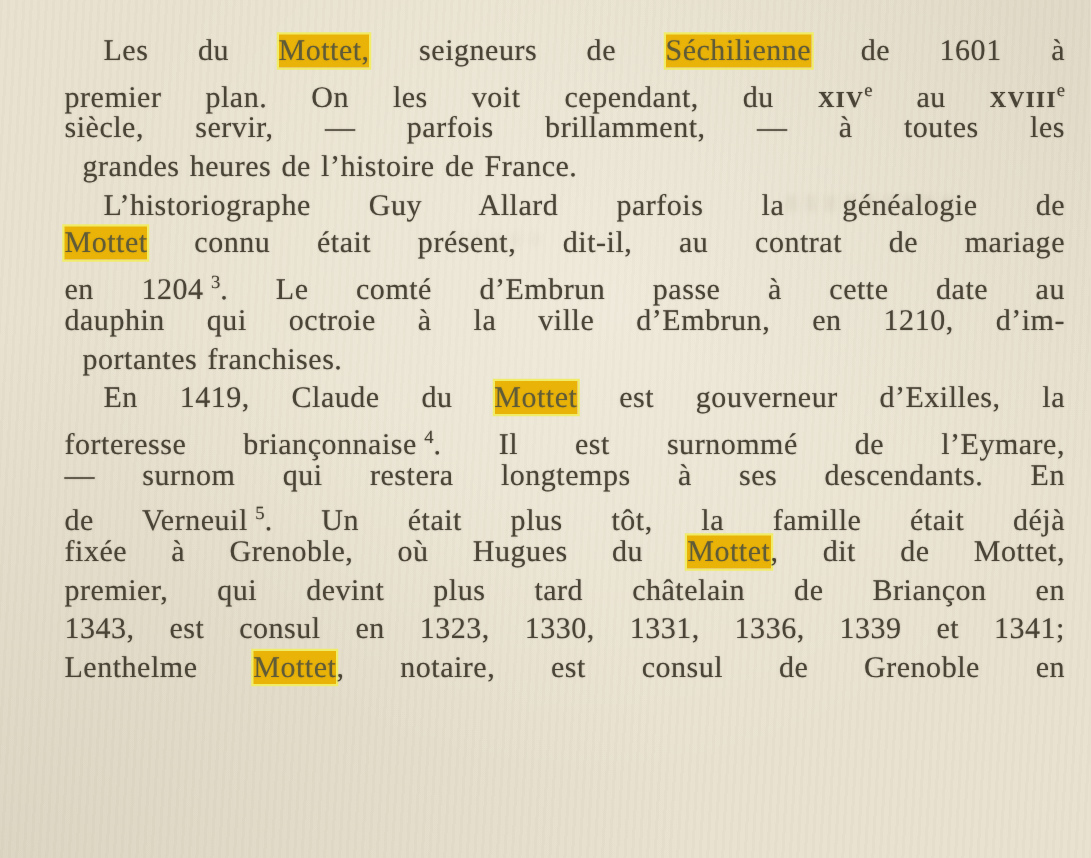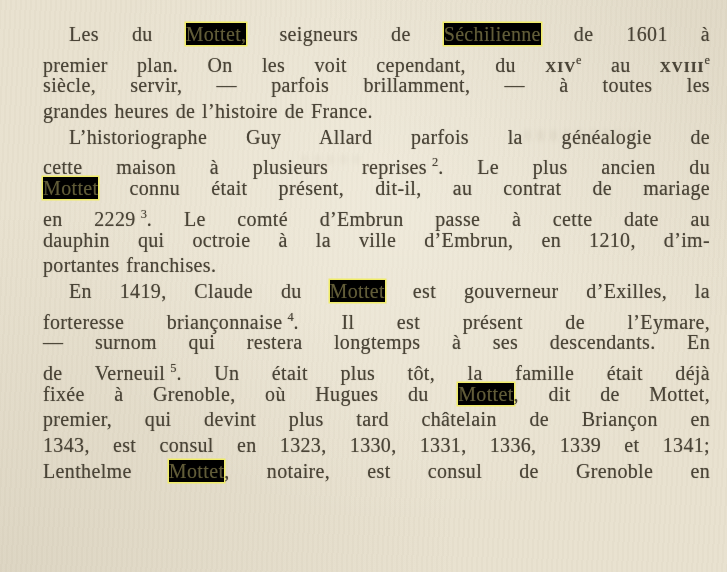--- a/index.html
+++ b/index.html
@@ -42,24 +42,24 @@
     word-spacing: 1.5px;
     text-shadow: 0 0 1px rgba(74,68,55,0.55);
   }
   .line {
     display: block;
     height: 25.7px;
     white-space: nowrap;
     text-align: justify;
     text-align-last: justify;
   }
-  .line.last { text-align-last: left; }
+  .line.last { text-align-last: left; margin-left: 12px; }
   .line.indent { padding-left: 26px; }
   .hl {
-    background: #000000;
+    background: #eab308;
     color: #615c38;
     box-shadow: 0 0 0 1.5px #f0ec68;
     text-shadow: 0 0 1px rgba(97,92,56,0.5);
   }
   .sup {
     vertical-align: super;
     font-size: 0.62em;
     letter-spacing: 0;
   }
   .sup.gap { margin-left: 5px; }
@@ -78,29 +78,28 @@
 
 <div class="textblock" id="textblock">
     <div>
       <div class="line indent"><span>Les du </span><span class="hl">Mottet,</span><span> seigneurs de </span><span class="hl">Séchilienne</span><span> de 1601 à</span></div>
       <div class="line"><span>premier plan. On les voit cependant, du </span><span class="sc">XIV</span><span class="sup">e</span><span> au </span><span class="sc">XVIII</span><span class="sup">e</span></div>
       <div class="line"><span>siècle, servir, — parfois brillamment, — à toutes les</span></div>
       <div class="line last"><span>grandes heures de l’histoire de France.</span></div>
     </div>
     <div>
       <div class="line indent"><span>L’historiographe Guy Allard parfois la généalogie de</span></div>
-      <div class="line"><span>cette maison à plusieurs reprises</span><span class="sup gap">2</span><span>. Le plus ancien du</span></div>
       <div class="line"><span class="hl">Mottet</span><span> connu était présent, dit-il, au contrat de mariage</span></div>
-      <div class="line"><span>en 2229</span><span class="sup gap">3</span><span>. Le comté d’Embrun passe à cette date au</span></div>
+      <div class="line"><span>en 1204</span><span class="sup gap">3</span><span>. Le comté d’Embrun passe à cette date au</span></div>
       <div class="line"><span>dauphin qui octroie à la ville d’Embrun, en 1210, d’im-</span></div>
       <div class="line last"><span>portantes franchises.</span></div>
     </div>
     <div>
       <div class="line indent"><span>En 1419, Claude du </span><span class="hl">Mottet</span><span> est gouverneur d’Exilles, la</span></div>
-      <div class="line"><span>forteresse briançonnaise</span><span class="sup gap">4</span><span>. Il est présent de l’Eymare,</span></div>
+      <div class="line"><span>forteresse briançonnaise</span><span class="sup gap">4</span><span>. Il est surnommé de l’Eymare,</span></div>
       <div class="line"><span>— surnom qui restera longtemps à ses descendants. En</span></div>
       <div class="line"><span>de Verneuil</span><span class="sup gap">5</span><span>. Un était plus tôt, la famille était déjà</span></div>
       <div class="line"><span>fixée à Grenoble, où Hugues du </span><span class="hl">Mottet</span><span>, dit de Mottet,</span></div>
       <div class="line"><span>premier, qui devint plus tard châtelain de Briançon en</span></div>
       <div class="line"><span>1343, est consul en 1323, 1330, 1331, 1336, 1339 et 1341;</span></div>
       <div class="line"><span>Lenthelme </span><span class="hl">Mottet</span><span>, notaire, est consul de Grenoble en</span></div>
     </div>
   </div>
 
 </body></html>

